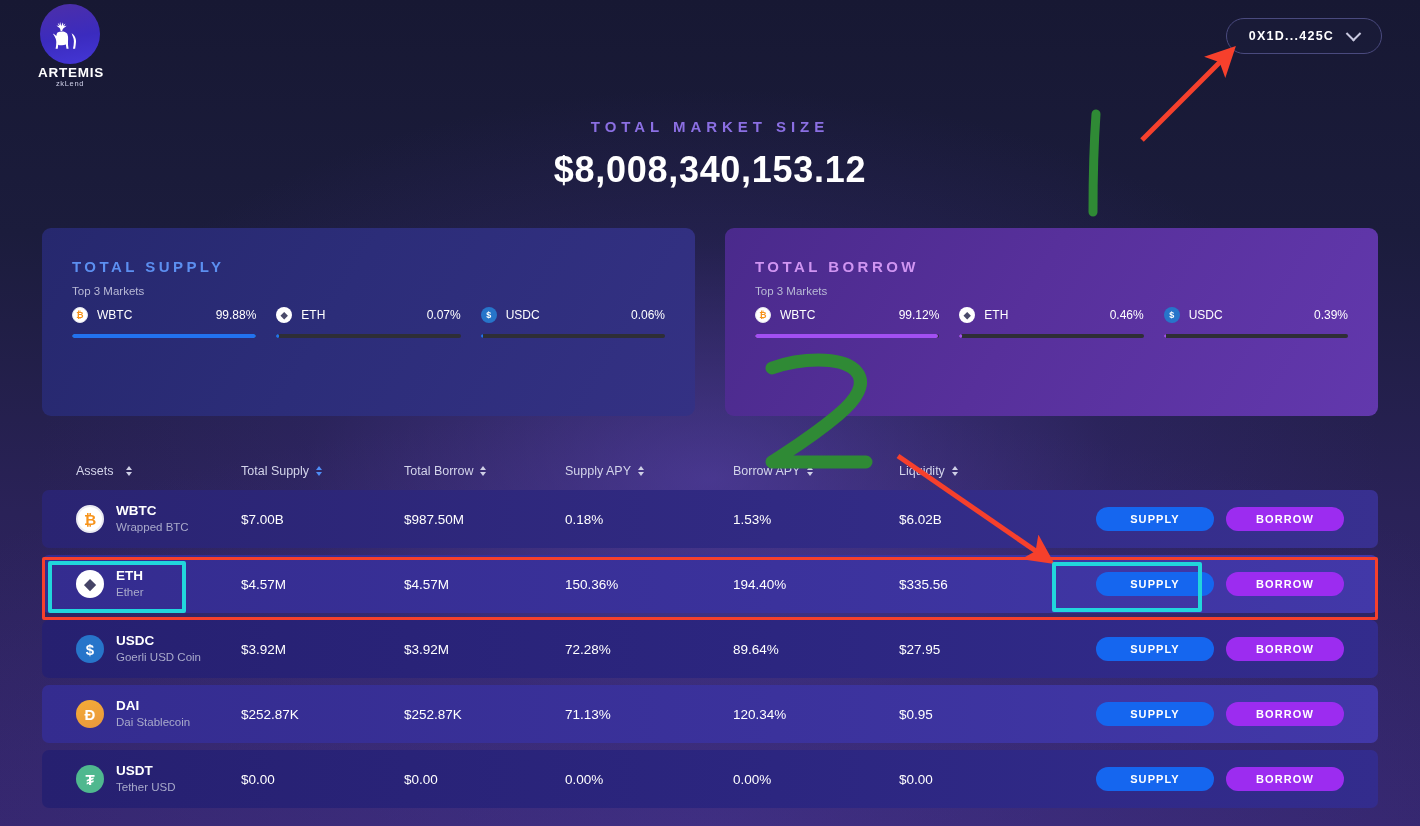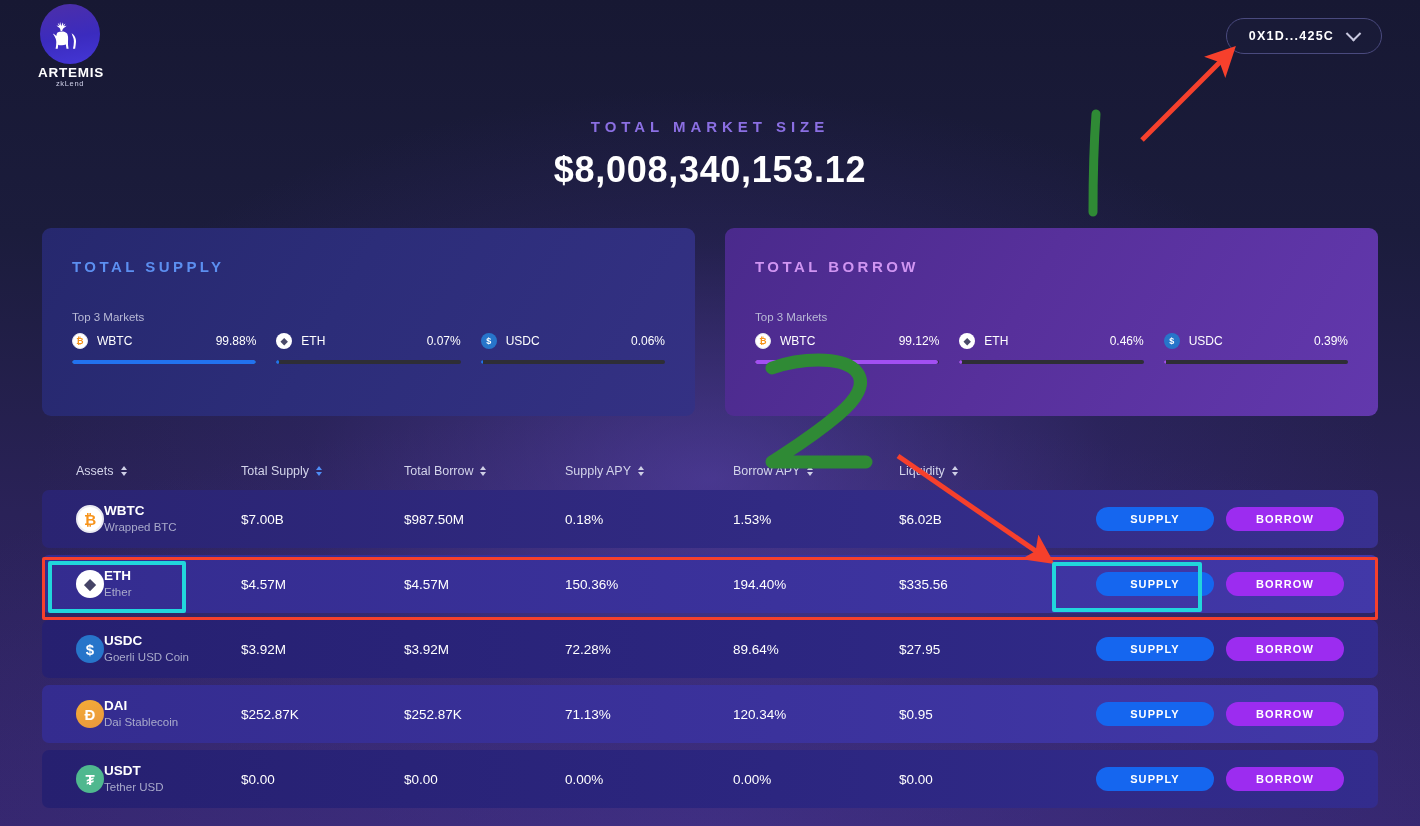--- a/index.html
+++ b/index.html
@@ -57,21 +57,21 @@
 
   
   .cards{ position:absolute; top:228px; left:42px; width:1336px; display:flex; gap:30px; }
   .card{ width:653px; height:188px; border-radius:9px; padding:30px 30px 0 30px; position:relative; }
   .card.supply{ background:linear-gradient(120deg,#26286e 0%,#2c2d79 45%,#343184 100%); }
   .card.borrow{ background:linear-gradient(120deg,#4a2a8c 0%,#57309b 45%,#6238ad 100%); }
   .card-label{ font-size:15px; font-weight:700; letter-spacing:.23em; }
   .card.supply .card-label{ color:#5c8ff0; }
   .card.borrow .card-label{ color:#d095f2; }
   .card-value{ font-size:27px; font-weight:700; margin-top:8px; color:#fff; letter-spacing:.01em; }
-  .card-top3{ font-size:11.5px; color:#b9bad6; margin-top:36px; }
+  .card-top3{ font-size:11.5px; color:#b9bad6; margin-top:10px; }
 
   .markets{ display:flex; gap:20px; margin-top:10px; }
   .market{ flex:1; }
   .market-row{ display:flex; align-items:center; font-size:12px; color:#fff; }
   .market-name{ margin-left:9px; font-weight:400; }
   .market-pct{ margin-left:auto; }
   .bar-track{ height:3.5px; border-radius:2px; background:#2e2e36; margin-top:11px; overflow:hidden; }
   .bar-fill{ height:100%; border-radius:2px; }
   .card.supply .bar-fill{ background:#2272ef; }
   .card.borrow .bar-fill{ background:#a24ff2; }
@@ -91,21 +91,21 @@
   .sort i.up{ border-bottom:4px solid #cfd0e6; }
   .sort i.dn{ border-top:4px solid #cfd0e6; }
   .th.active .sort i.up{ border-bottom-color:#4f8ef7; }
   .th.active .sort i.dn{ border-top-color:#4f8ef7; }
 
   .row{ display:flex; align-items:center; height:58px; padding:0 34px; border-radius:7px; margin-bottom:7px;
         background:linear-gradient(90deg,#2a2472 0%,#312a83 55%,#383090 100%); }
   .row.alt{ background:linear-gradient(90deg,#342c8f 0%,#3b329c 55%,#4238a8 100%); }
   .row.dim{ background:linear-gradient(90deg,#262070 0%,#2c2680 55%,#332c8d 100%); }
 
-  .c-assets{ width:165px; display:flex; align-items:center; }
+  .c-assets{ width:165px; display:flex; align-items:center; gap:12px; }
   .c-sup{ width:163px; } .c-bor{ width:161px; }
   .c-sapy{ width:168px; } .c-bapy{ width:166px; } .c-liq{ width:175px; }
   .c-act{ margin-left:auto; display:flex; gap:12px; }
 
   .asset-ico{ width:28px;height:28px;border-radius:50%;flex:none;display:flex;align-items:center;
               justify-content:center;font-size:15px;font-weight:700; }
   .ico-wbtc{ background:#fff;color:#f7931a;border:2px solid #eaeaf2; }
   .ico-eth{ background:#fff;color:#454466; }
   .ico-usdc{ background:#2775ca;color:#fff; }
   .ico-dai{ background:linear-gradient(160deg,#f5ac37,#e8973d);color:#fff; }

